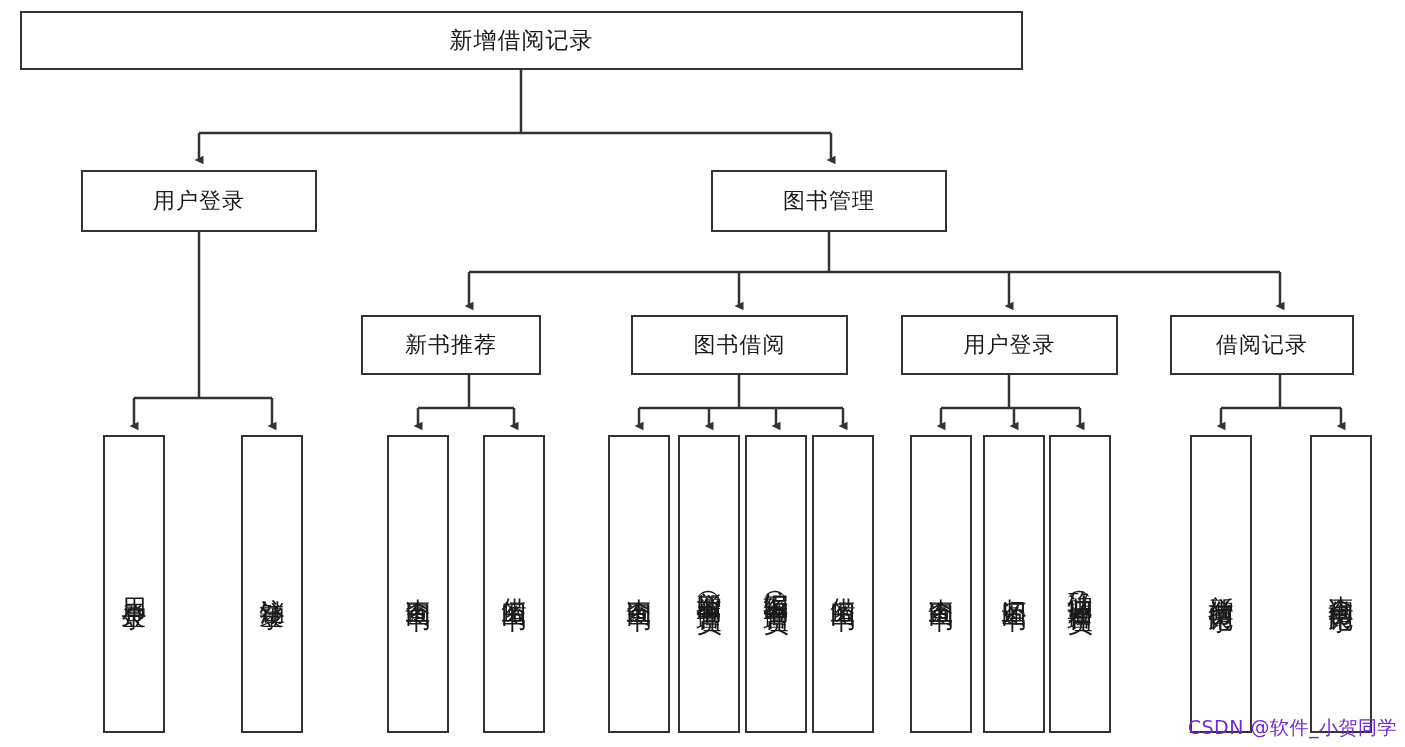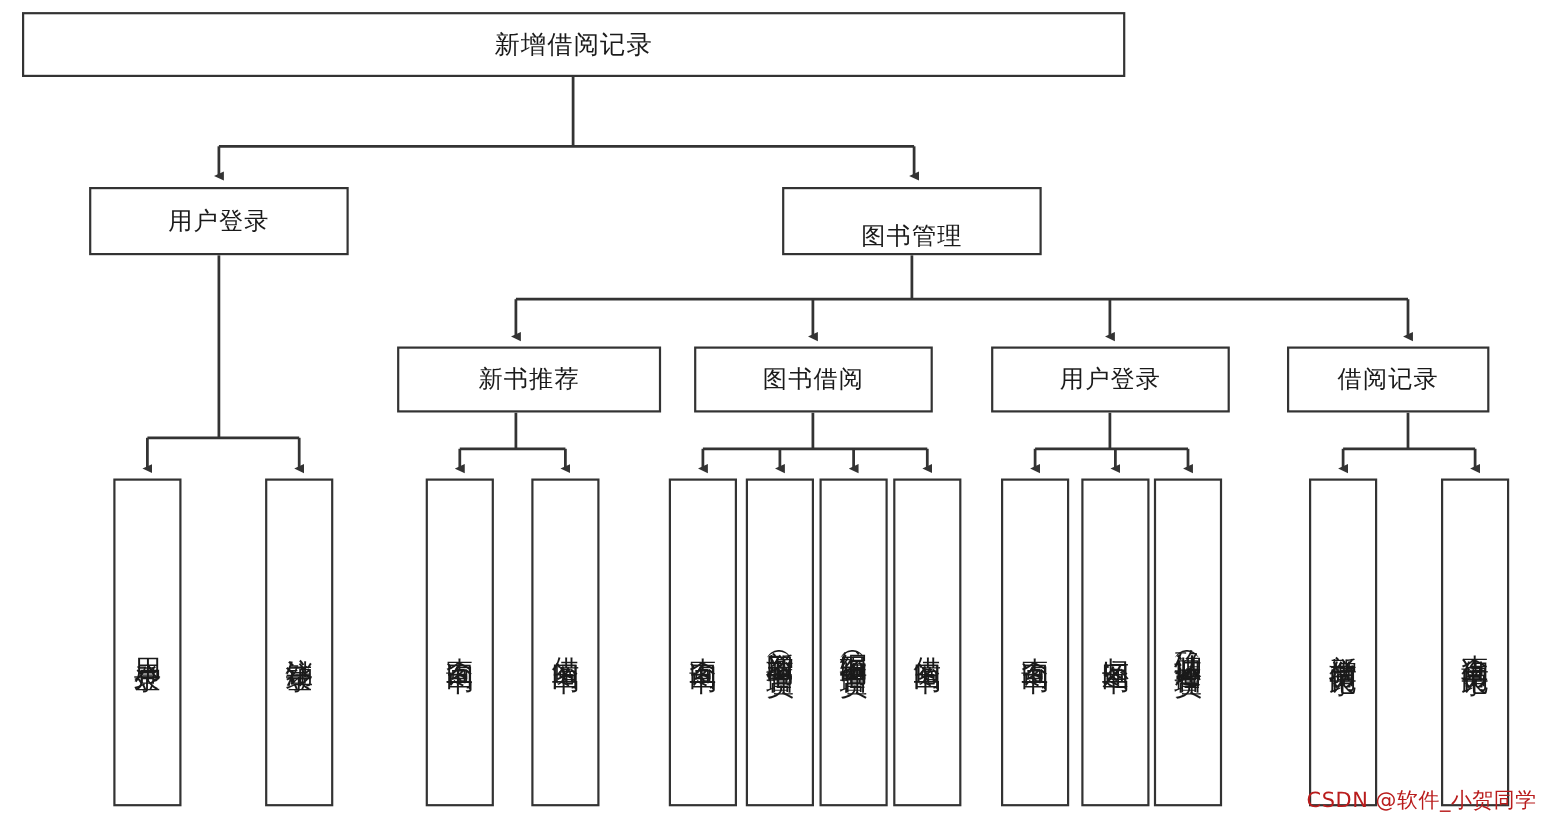--- a/index.html
+++ b/index.html
@@ -54,21 +54,21 @@
     white-space: nowrap;
   }
   .node.root {
     font-size: 23px;
   }
   .watermark {
     position: absolute;
     right: 8px;
     bottom: 6px;
     font-size: 19px;
-    color: #b91c1c;
+    color: #6d28d9;
     white-space: nowrap;
     letter-spacing: 0.5px;
   }
 </style>
 </head>
 <body>
 
 <div id="canvas">
 
   <svg class="edges" viewBox="0 0 1405 747" xmlns="http://www.w3.org/2000/svg">
@@ -121,25 +121,25 @@
     </g>
   </svg>
 
   <div class="node horiz root" style="left:20px;top:11px;width:1003px;height:59px;">
     <span>新增借阅记录</span>
   </div>
 
   <div class="node horiz" style="left:81px;top:170px;width:236px;height:62px;">
     <span>用户登录</span>
   </div>
-  <div class="node horiz" style="left:711px;top:170px;width:236px;height:62px;align-items:flex-end;">
+  <div class="node horiz" style="left:711px;top:170px;width:236px;height:62px;">
     <span>图书管理</span>
   </div>
 
-  <div class="node horiz" style="left:361px;top:315px;width:240px;height:60px;">
+  <div class="node horiz" style="left:361px;top:315px;width:180px;height:60px;">
     <span>新书推荐</span>
   </div>
   <div class="node horiz" style="left:631px;top:315px;width:217px;height:60px;">
     <span>图书借阅</span>
   </div>
   <div class="node horiz" style="left:901px;top:315px;width:217px;height:60px;">
     <span>用户登录</span>
   </div>
   <div class="node horiz" style="left:1170px;top:315px;width:184px;height:60px;">
     <span>借阅记录</span>

